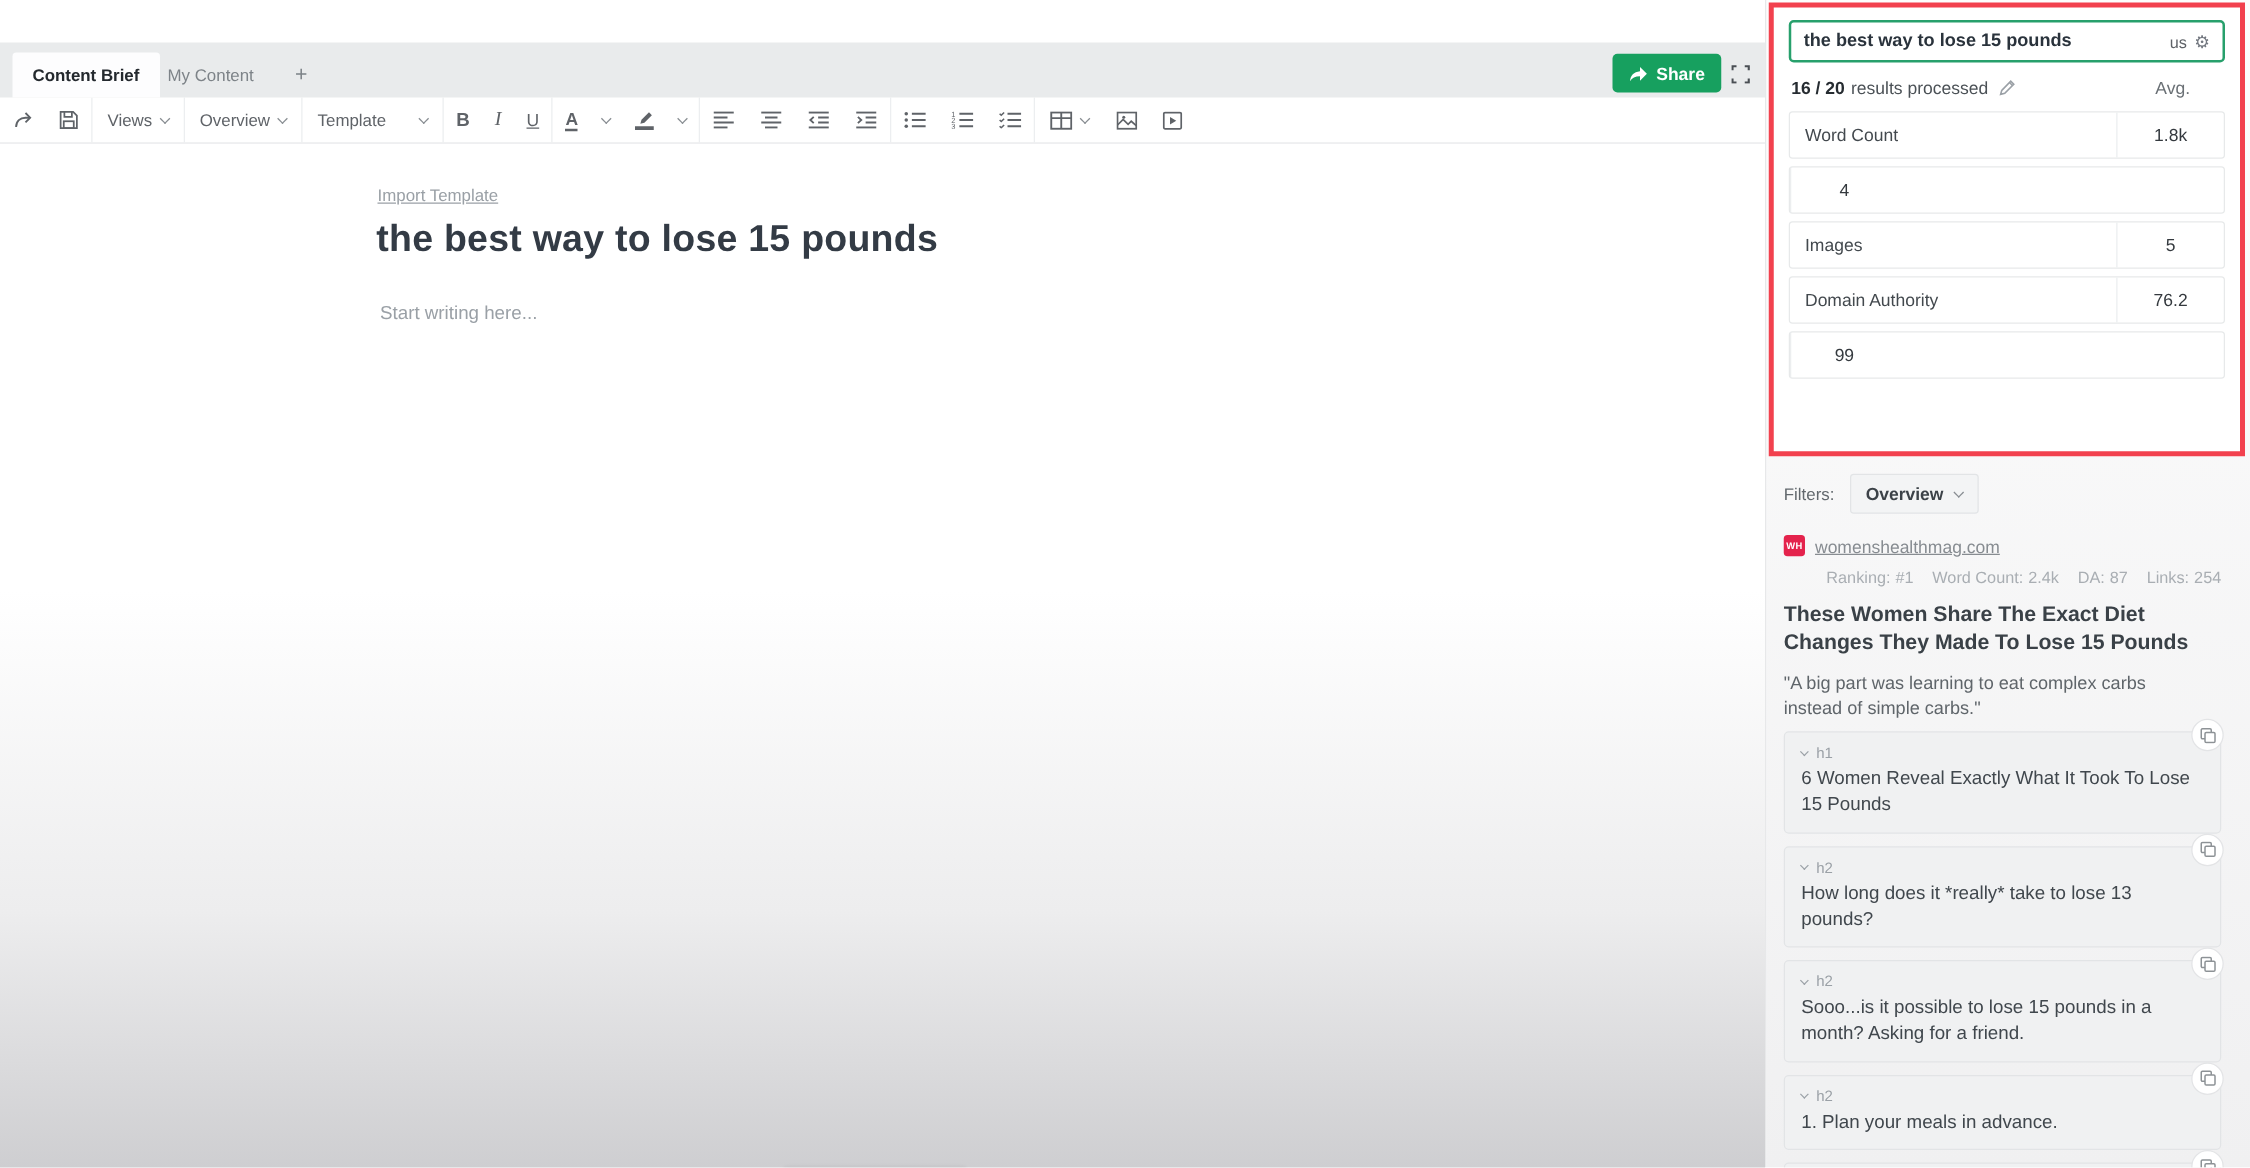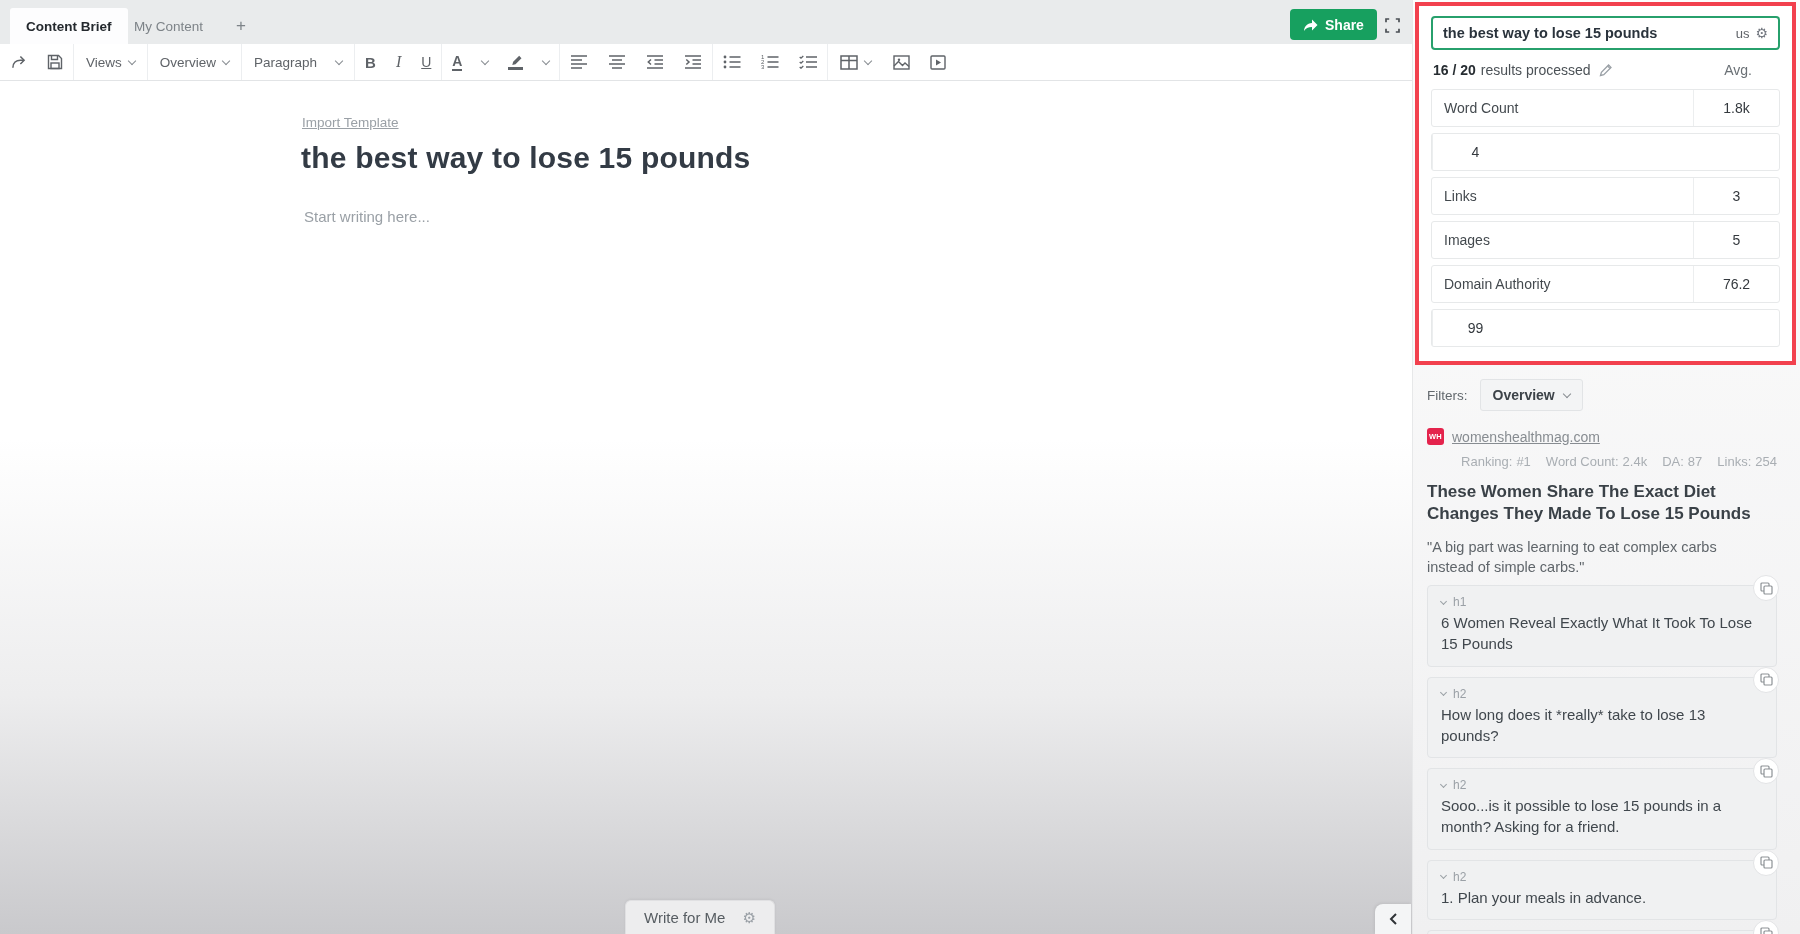--- a/index.html
+++ b/index.html
@@ -5,21 +5,21 @@
   * { margin:0; padding:0; box-sizing:border-box; }
   html,body { width:1800px; height:934px; }
   body {
     position:relative; overflow:hidden; background:#fff;
     font-family:"Liberation Sans", sans-serif; color:#3c4248;
   }
 
   
   .editor-pane { position:absolute; left:0; top:0; width:1412px; height:934px; }
 
-  .tabbar { position:relative; height:44px; background:#e9ebec; }
+  .tabbar { position:relative; height:44px; background:#e9ebec;margin-top:34px; }
   .tab-active {
     position:absolute; left:10px; top:8px; height:36px; padding:0 16px;
     background:#fdfdfe; border-radius:3px 3px 0 0;
     display:flex; align-items:center; font-size:13.5px; font-weight:700; color:#24292e;
   }
   .tab-inactive {
     position:absolute; left:118px; top:8px; height:36px; padding:0 16px;
     display:flex; align-items:center; font-size:13.5px; color:#7d8388;
   }
   .tab-add { position:absolute; left:228px; top:8px; height:36px; width:26px;
@@ -174,21 +174,21 @@
       <span>Views</span>
       <span class="chv"></span>
     </div>
     <div class="sep"></div>
     <div class="tb">
       <span>Overview</span>
       <span class="chv"></span>
     </div>
     <div class="sep"></div>
     <div class="tb dd-paragraph">
-      <span>Paragraph</span>
+      <span>Template</span>
       <span class="chv"></span>
     </div>
     <div class="sep"></div>
 
     <div class="tb icon-only">
       <span class="ltr-b">B</span>
     </div>
     <div class="tb icon-only">
       <span class="ltr-i">I</span>
     </div>
@@ -339,24 +339,20 @@
       </span>
       <span class="avg-label">Avg.</span>
     </div>
 
     <div class="stat-row">
       <span class="stat-label">Word Count</span>
       <span class="stat-value">1.8k</span>
     </div>
     <div class="stat-row">
       <span class="stat-value">4</span>
-    </div>
-    <div class="stat-row">
-      <span class="stat-label">Links</span>
-      <span class="stat-value">3</span>
     </div>
     <div class="stat-row">
       <span class="stat-label">Images</span>
       <span class="stat-value">5</span>
     </div>
     <div class="stat-row">
       <span class="stat-label">Domain Authority</span>
       <span class="stat-value">76.2</span>
     </div>
     <div class="stat-row">

